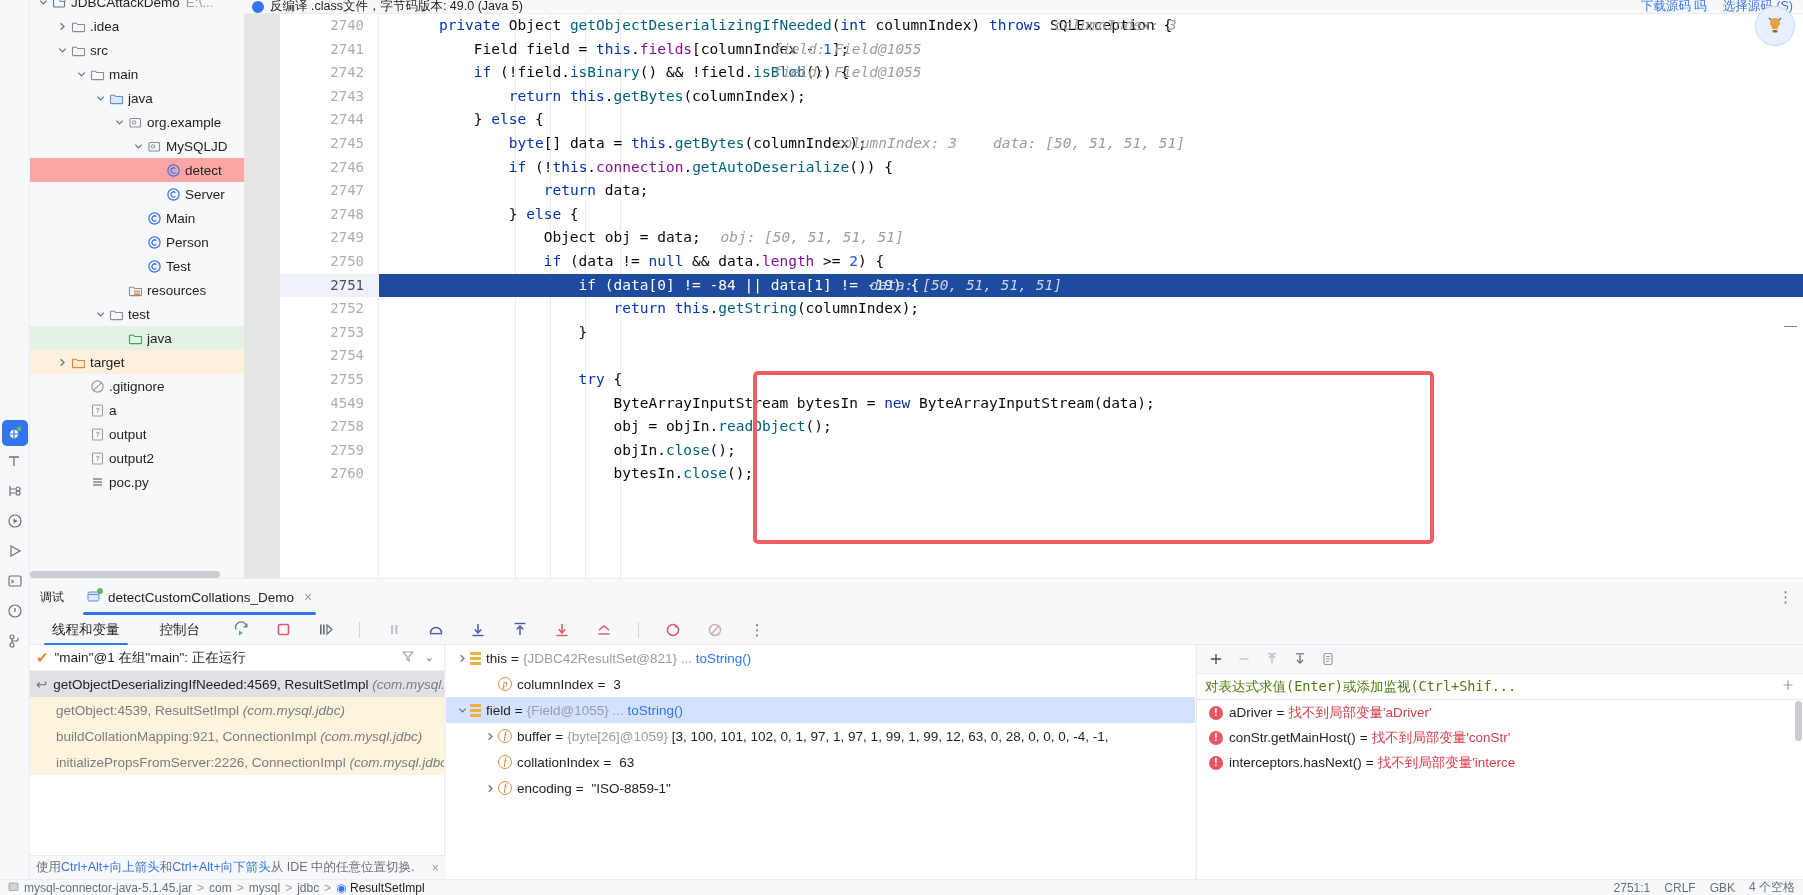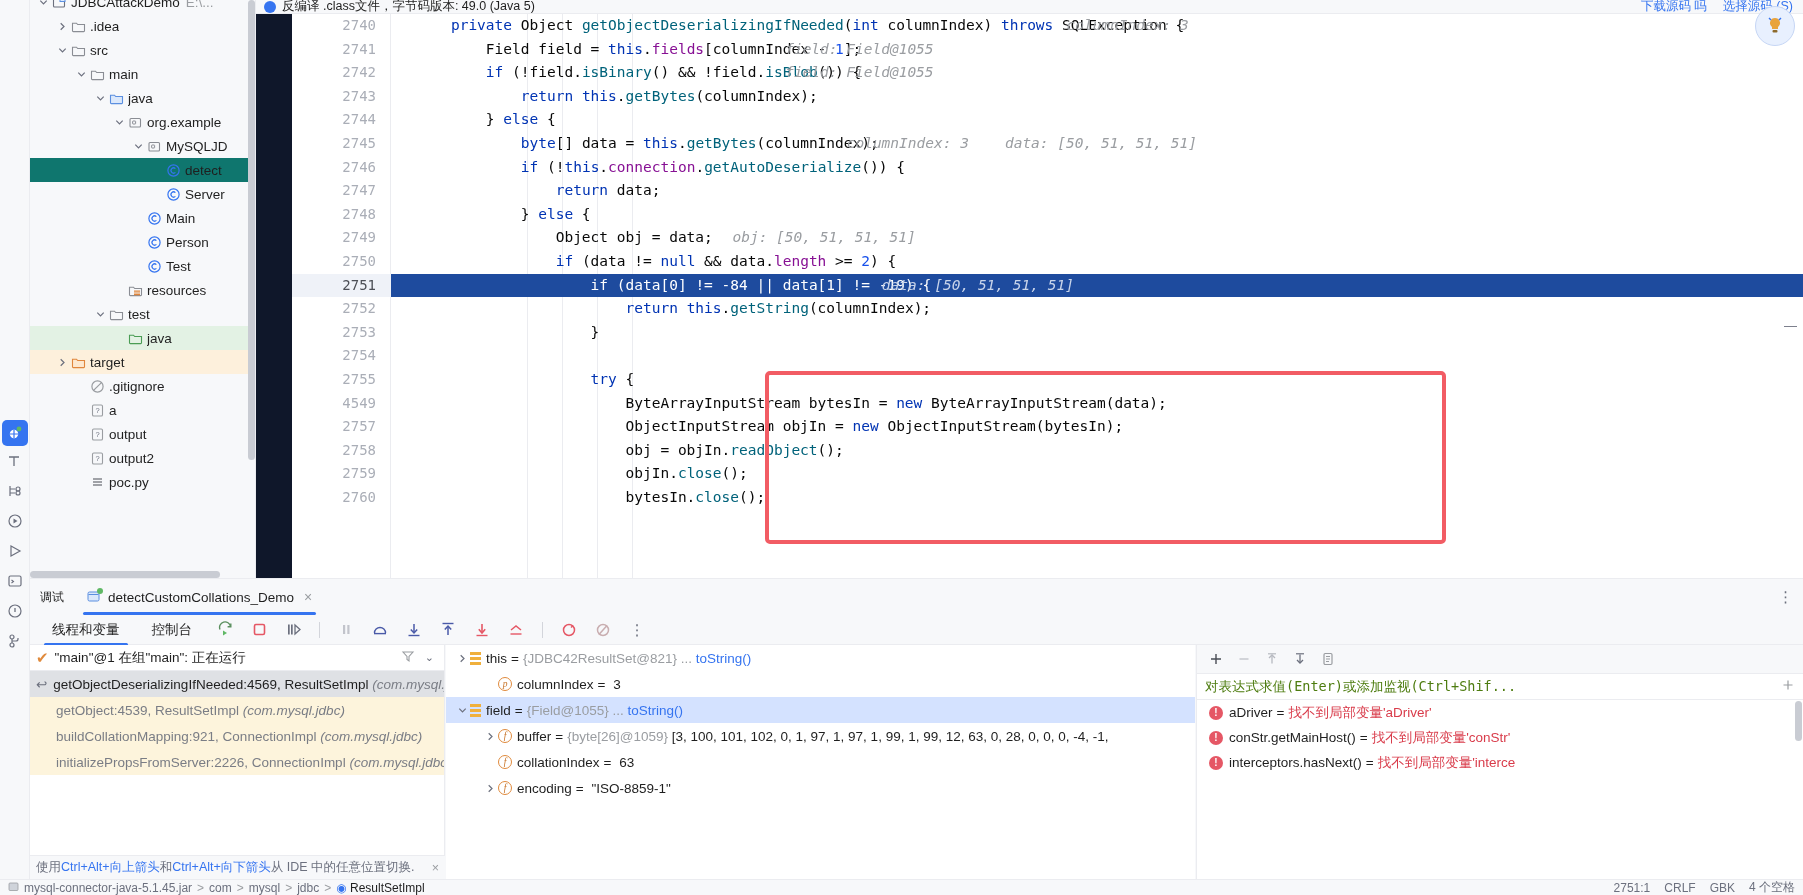--- a/index.html
+++ b/index.html
@@ -31,31 +31,31 @@
   .project-panel {
     position: absolute; left: 30px; top: 0; width: 226px; height: 578px;
     background: #f7f8fa; border-right: 1px solid #ebecf0;
     overflow: hidden;
   }
   .tree-row {
     height: 24px; display: flex; align-items: center;
     white-space: nowrap; font-size: 13.5px; color: #1f1f1f;
     padding-right: 4px; position: relative;
   }
-  .tree-row.sel { background: #0f766e; border-radius: 0; }
+  .tree-row.sel { background: #fca5a5; border-radius: 0; }
   .tree-row.green { background: #e3f2e4; }
   .tree-row.orange { background: #fdf0dc; }
   .chev { width: 14px; display:inline-flex; align-items:center; justify-content:center; color:#6c707e; flex: 0 0 14px; }
   .tico { width: 18px; flex: 0 0 18px; display: inline-flex; align-items: center; justify-content: center; margin-right: 3px; }
   .tlabel { overflow: hidden; }
 
   
   .editor-wrap {
-    position: absolute; left: 256px; top: 0; right: 0; height: 578px;
-    background: #0f172a; overflow: hidden;
+    position: absolute; left: 244px; top: 0; right: 0; height: 578px;
+    background: #e5e5e5; overflow: hidden;
   }
   .notif-bar {
     position: absolute; left: 0; top: 0; right: 0; height: 14px;
     background: #f7f8fa; display: flex; align-items: center;
     font-size: 12.5px; color: #1f1f1f; overflow: hidden;
     border-bottom: 1px solid #ebecf0;
   }
   .notif-dot { width: 12px; height: 12px; border-radius: 50%; background: #3574f0; margin: 0 6px 0 8px; flex: 0 0 12px; }
   .notif-link { color: #3574f0; }
 
@@ -123,21 +123,21 @@
     padding: 0 10px; font-size: 13.5px; color: #1f1f1f; position: relative;
   }
   .dw-tab.active::after {
     content: ''; position: absolute; left: 6px; right: 6px; bottom: 0;
     height: 3px; background: #3574f0; border-radius: 2px;
   }
   .dw-tab .close-x { margin-left: 10px; color: #9a9da1; font-size: 14px; }
   .dw-menu-dots { position: absolute; right: 10px; color: #6c707e; }
 
   .dw-toolbar {
-    height: 30px; display: flex; align-items: center; gap: 8px;
+    height: 30px; display: flex; align-items: center; gap: 16px;
     padding-left: 10px; border-bottom: 1px solid #ebecf0;
     background: #f7f8fa; position: relative;
   }
   .sub-tab { font-size: 13.5px; color: #1f1f1f; padding: 0 12px; height: 30px; display:flex; align-items:center; position: relative; }
   .sub-tab.active { color: #1f1f1f; }
   .sub-tab.active::after {
     content: ''; position: absolute; left: 4px; right: 4px; bottom: -1px;
     height: 3px; background: #3574f0; border-radius: 2px;
   }
   .tb-btn { width: 26px; height: 26px; display: flex; align-items: center; justify-content: center; }
@@ -598,21 +598,20 @@
           <div class="code-line"><span class="lnum">2747</span><span class="ltext"><span class="plain">                </span><span class="kw">return</span><span class="plain"> data;</span></span></div>
           <div class="code-line"><span class="lnum">2748</span><span class="ltext"><span class="plain">            } </span><span class="kw">else</span><span class="plain"> {</span></span></div>
           <div class="code-line"><span class="lnum">2749</span><span class="ltext"><span class="plain">                Object obj = data;</span></span><span class="hint" style="position:absolute;left:440.43999999999994px;">obj: [50, 51, 51, 51]</span></div>
           <div class="code-line"><span class="lnum">2750</span><span class="ltext"><span class="plain">                </span><span class="kw">if</span><span class="plain"> (data != </span><span class="kw">null</span><span class="plain"> &amp;&amp; data.</span><span class="fld">length</span><span class="plain"> &gt;= </span><span class="num">2</span><span class="plain">) {</span></span></div>
           <div class="code-line hl"><div class="hlrow"></div><div class="lnumbg"></div><span class="lnum">2751</span><span class="ltext"><span class="plain">                    </span><span class="kw">if</span><span class="plain"> (data[</span><span class="num">0</span><span class="plain">] != -</span><span class="num">84</span><span class="plain"> || data[</span><span class="num">1</span><span class="plain">] != -</span><span class="num">19</span><span class="plain">) {</span></span><span class="hint" style="position:absolute;left:589.8699999999999px;">data: [50, 51, 51, 51]</span></div>
           <div class="code-line"><span class="lnum">2752</span><span class="ltext"><span class="plain">                        </span><span class="kw">return</span><span class="plain"> </span><span class="kw">this</span><span class="plain">.</span><span class="mth">getString</span><span class="plain">(columnIndex);</span></span></div>
           <div class="code-line"><span class="lnum">2753</span><span class="ltext"><span class="plain">                    }</span></span></div>
           <div class="code-line"><span class="lnum">2754</span><span class="ltext"></span></div>
           <div class="code-line"><span class="lnum">2755</span><span class="ltext"><span class="plain">                    </span><span class="kw">try</span><span class="plain"> {</span></span></div>
           <div class="code-line"><span class="lnum">4549</span><span class="ltext"><span class="plain">                        ByteArrayInputStream bytesIn = </span><span class="kw">new</span><span class="plain"> ByteArrayInputStream(data);</span></span></div>
-          <div class="code-line"><span class="lnum">2757</span><span class="ltext"><span class="plain">                        ObjectInputStream objIn = </span><span class="kw">new</span><span class="plain"> ObjectInputStream(bytesIn);</span></span></div>
           <div class="code-line"><span class="lnum">2758</span><span class="ltext"><span class="plain">                        obj = objIn.</span><span class="mth">readObject</span><span class="plain">();</span></span></div>
           <div class="code-line"><span class="lnum">2759</span><span class="ltext"><span class="plain">                        objIn.</span><span class="mth">close</span><span class="plain">();</span></span></div>
           <div class="code-line"><span class="lnum">2760</span><span class="ltext"><span class="plain">                        bytesIn.</span><span class="mth">close</span><span class="plain">();</span></span></div>
         </div>
     </div>
 
     <div class="redbox"></div>
 
     <div class="bulb-badge">
       <svg width="22" height="22" viewBox="0 0 22 22">

